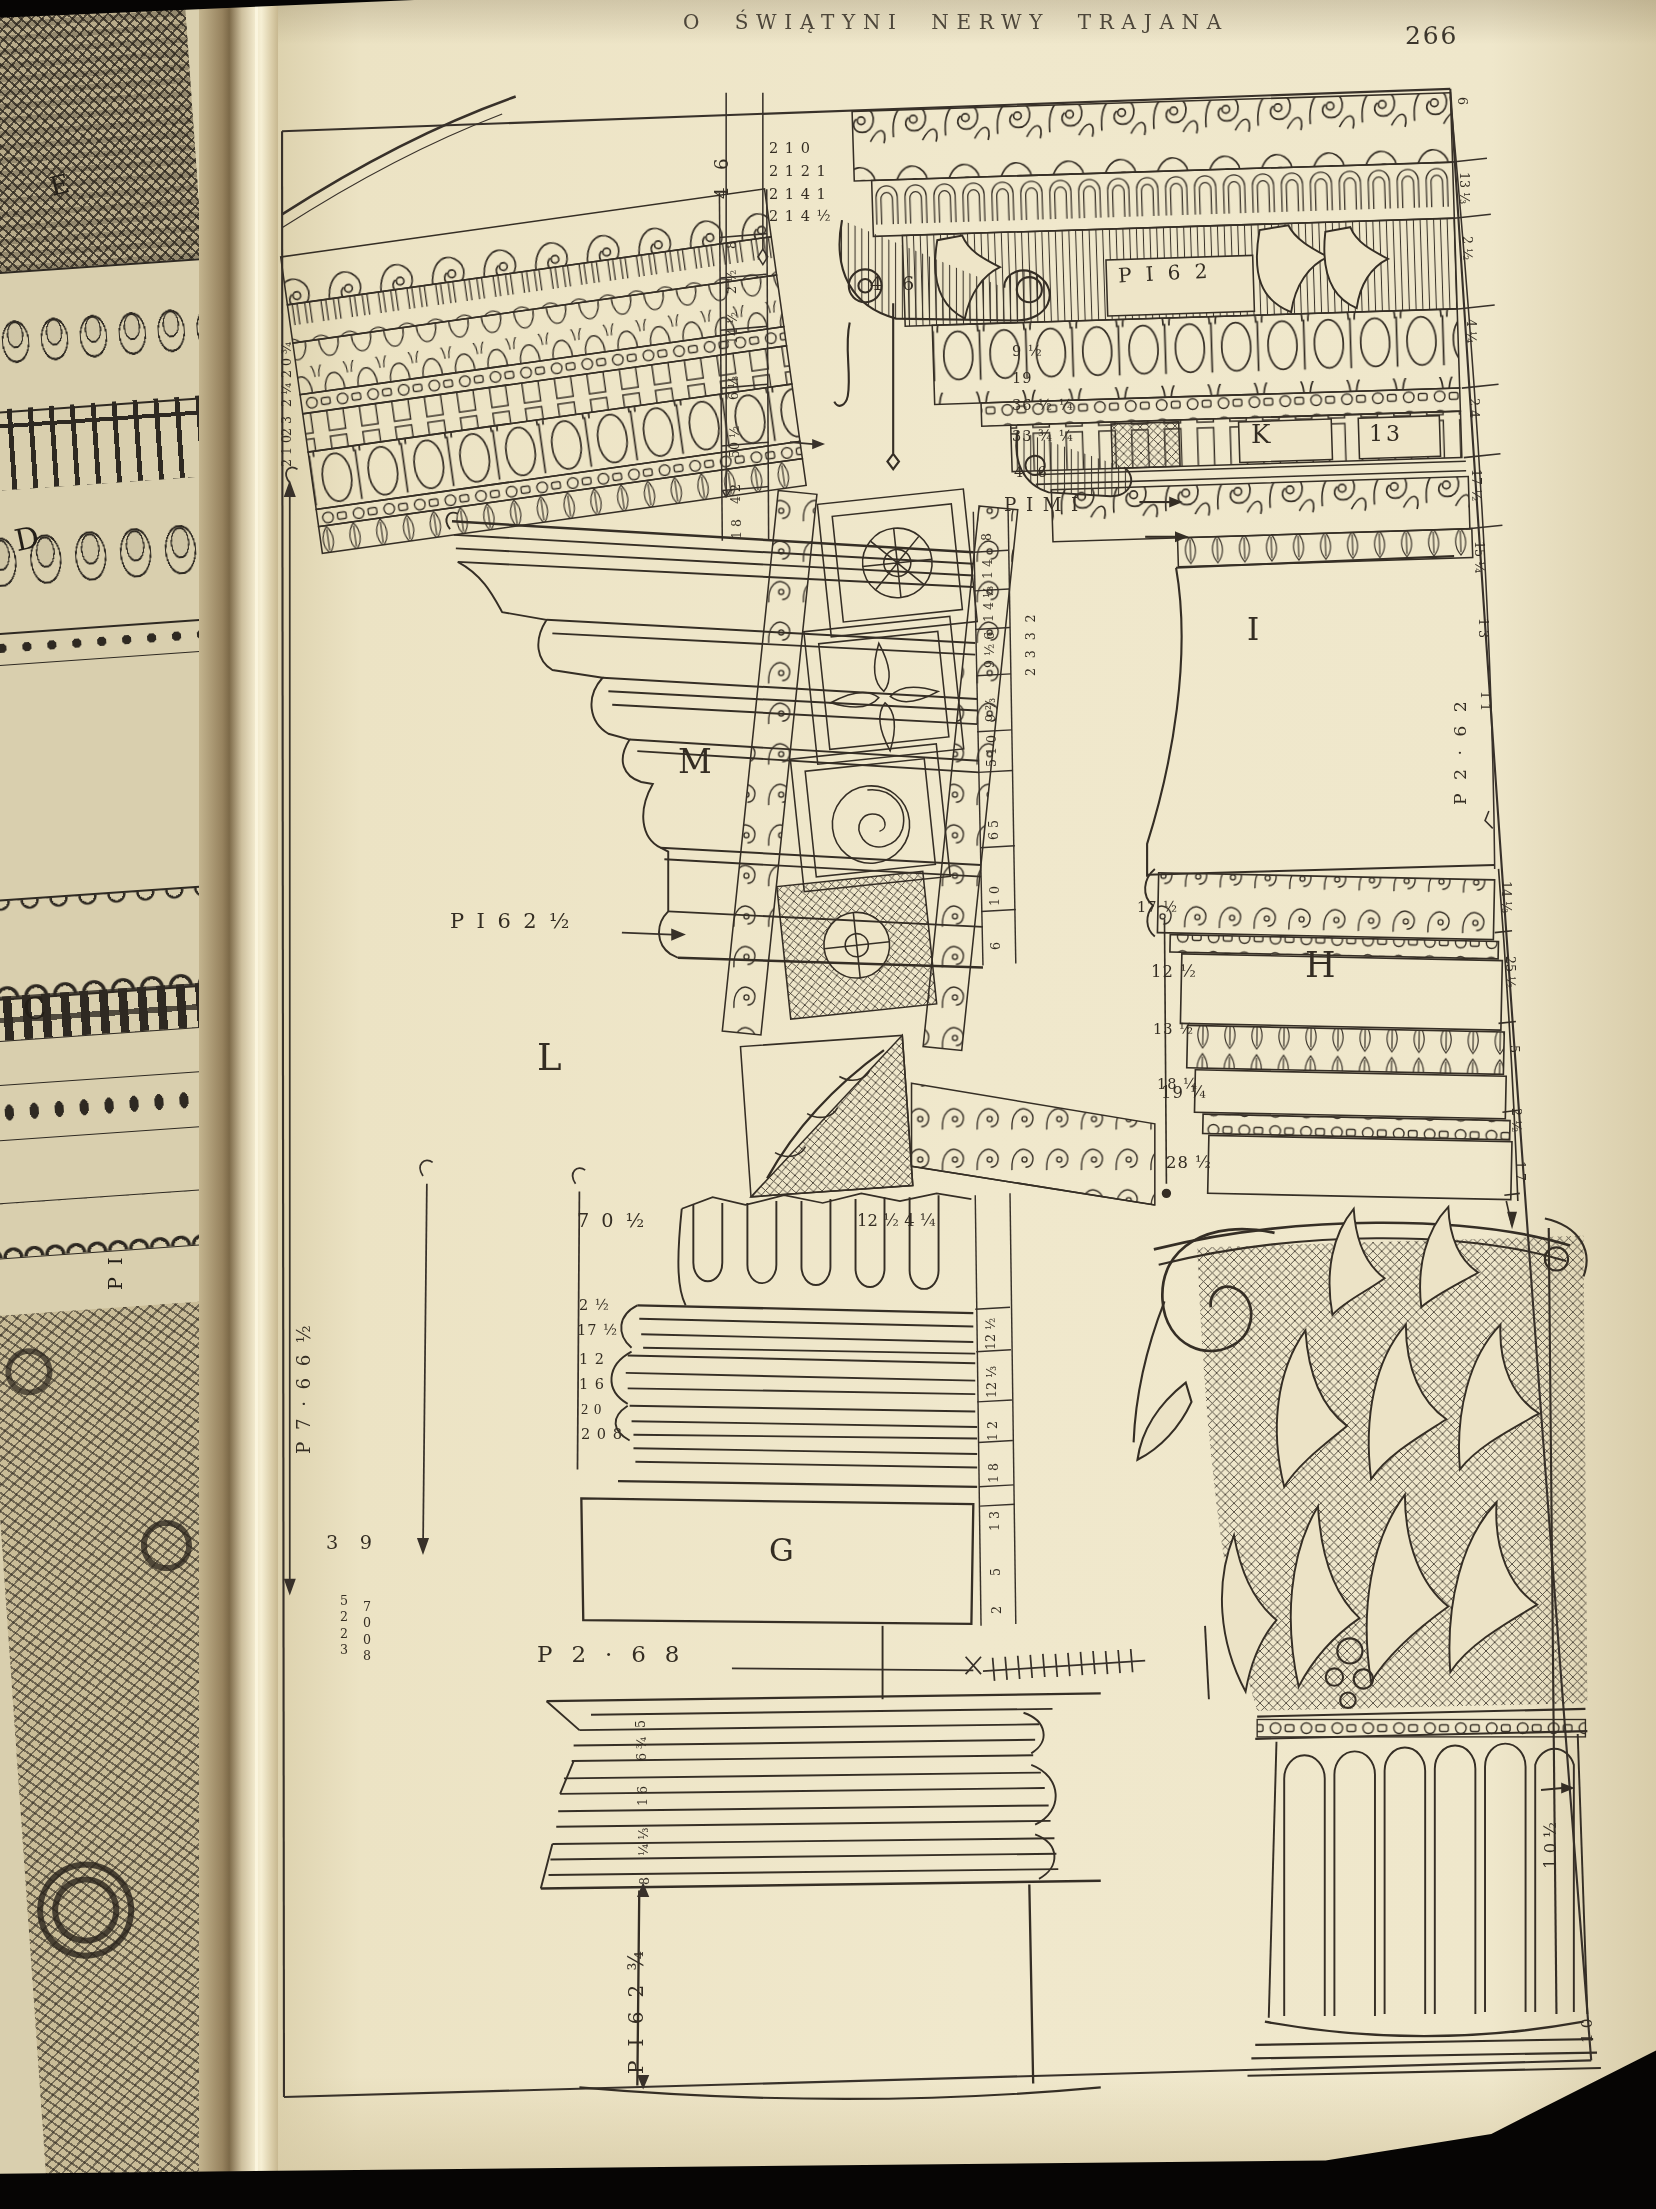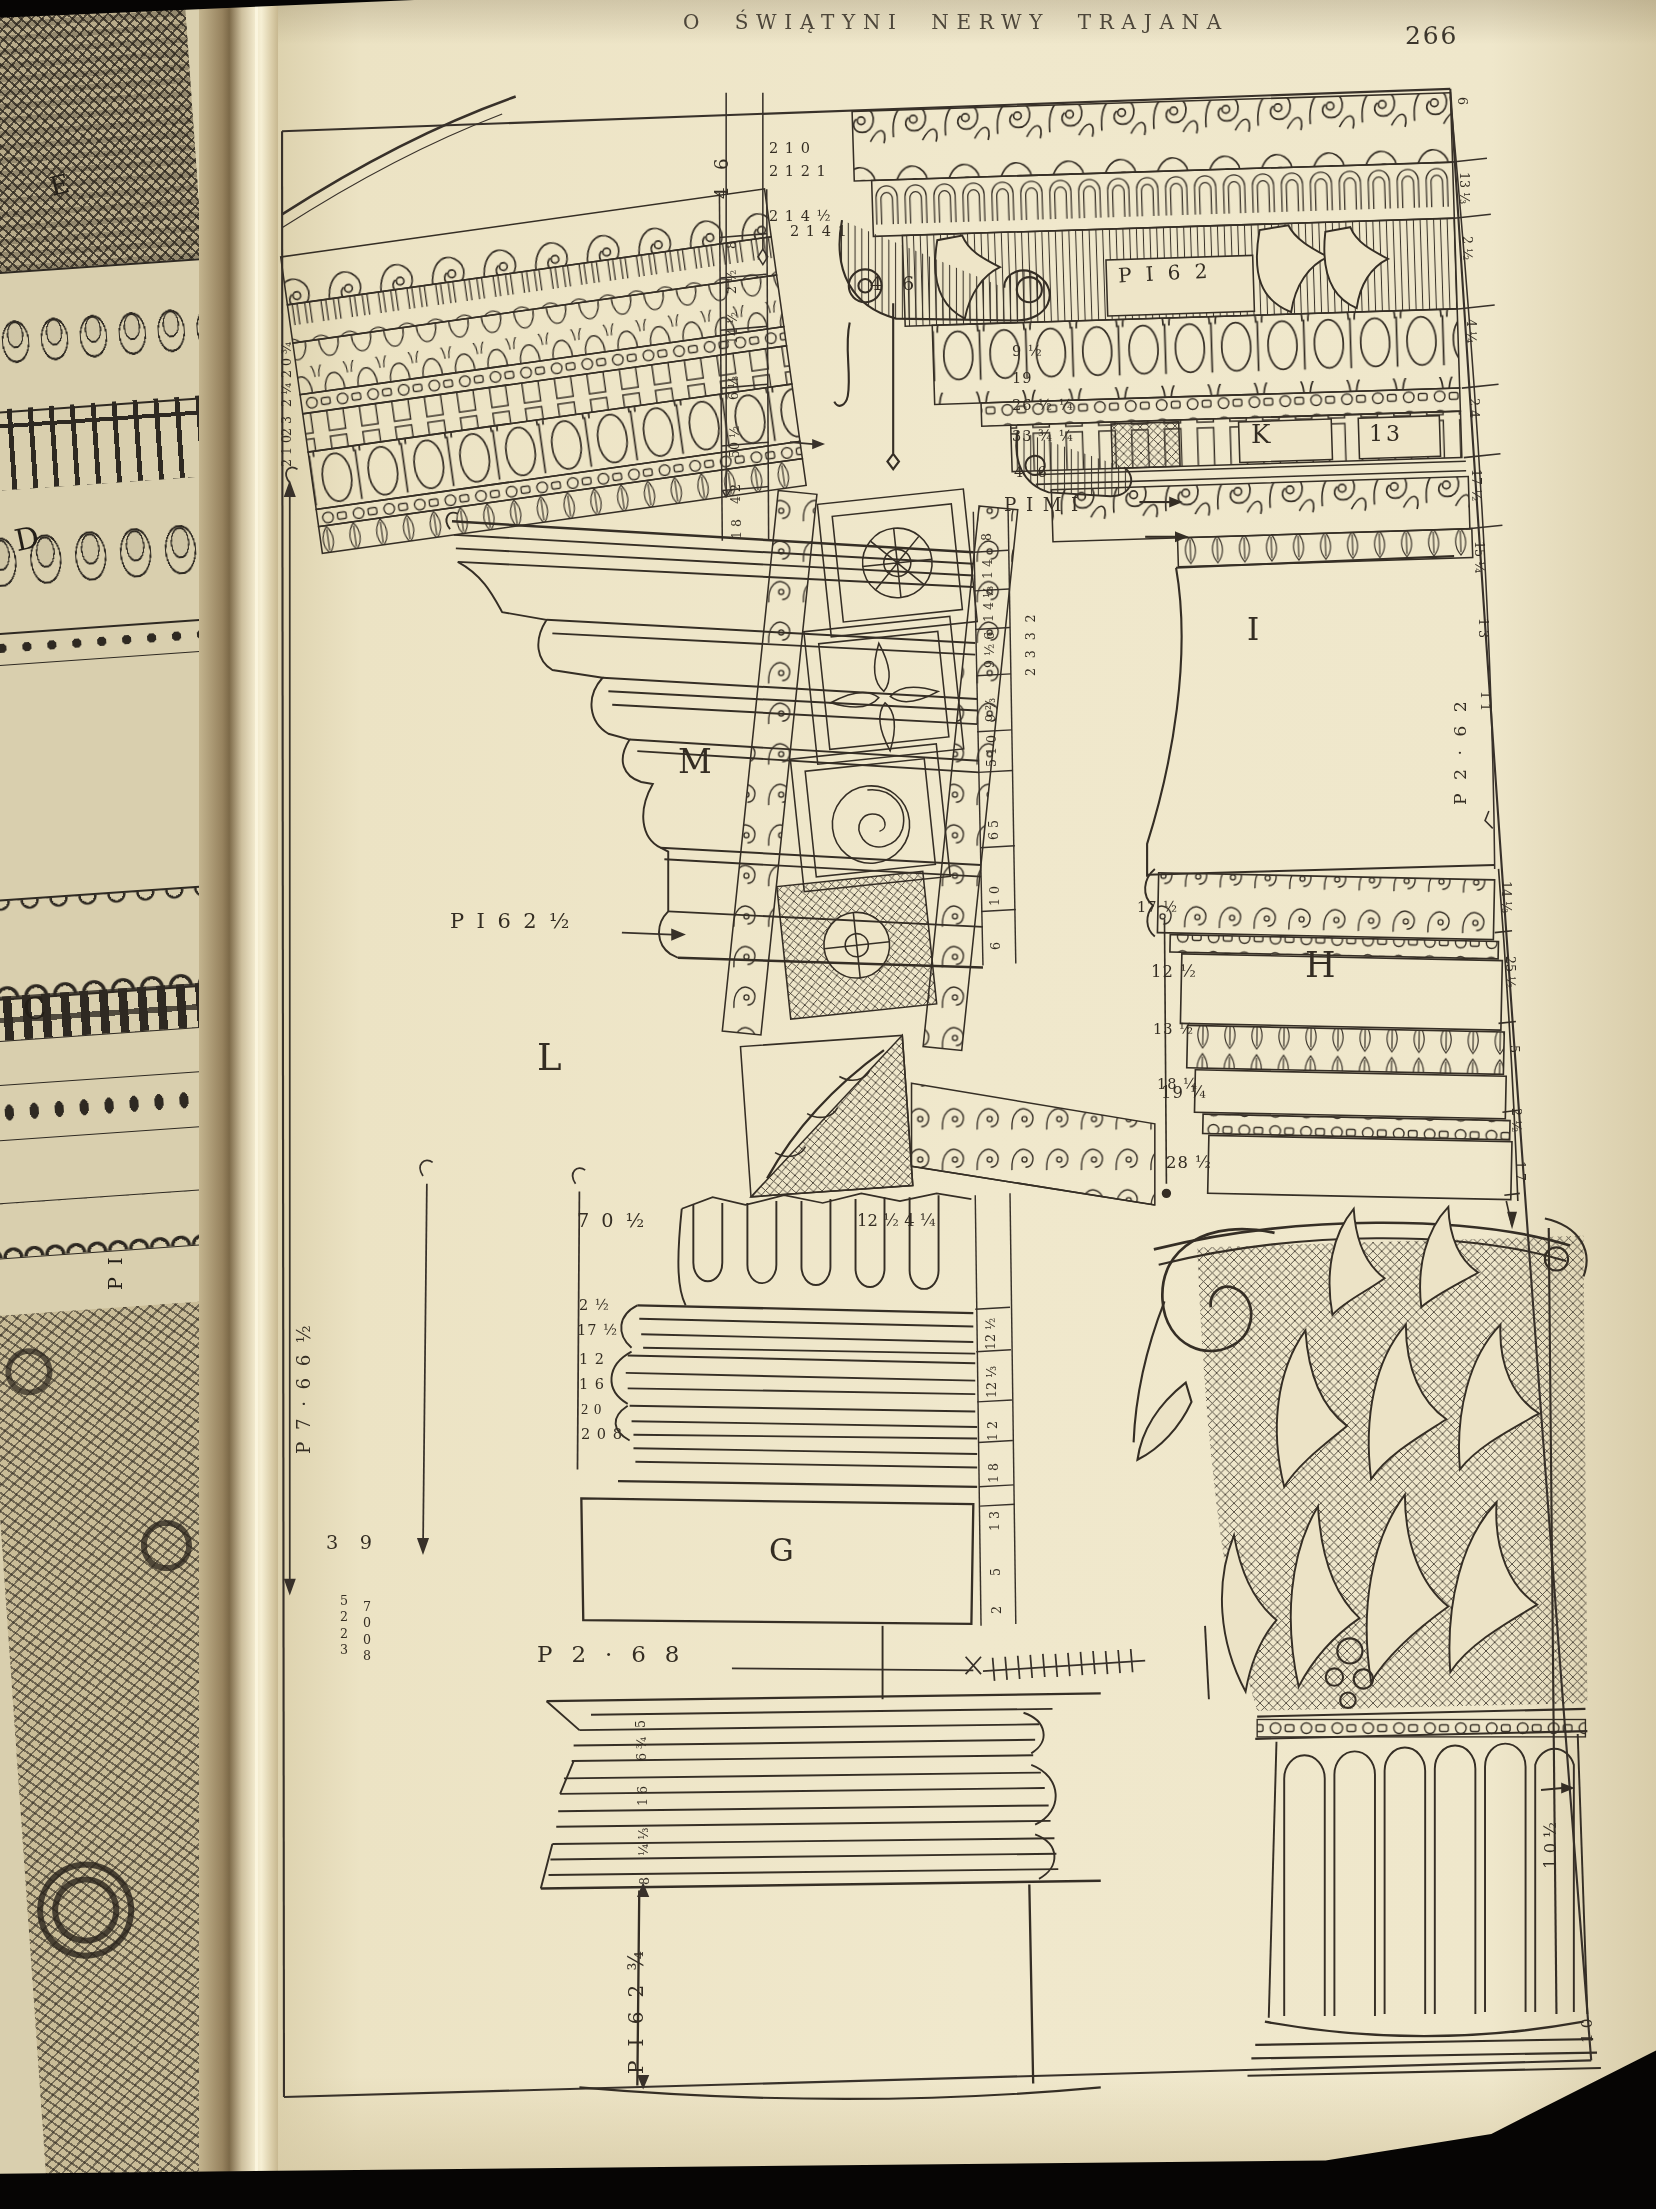--- a/index.html
+++ b/index.html
@@ -501,26 +501,26 @@
   <span class="a rL" style="left:626px;top:2074px;font-size:20px;letter-spacing:3.9px;">P I 6 2 ¾</span>
   <span class="a rL" style="left:1452px;top:805px;font-size:17.4px;letter-spacing:3.9px;">P 2 · 6 2</span>
   <span class="a" style="left:857px;top:1213px;font-size:16.4px;">12 ½ 4 ¼</span>
   <span class="a" style="left:577px;top:1211px;font-size:19.3px;letter-spacing:2.9px;">7 0 ½</span>
   <span class="a" style="left:326px;top:1533px;font-size:19.3px;letter-spacing:7.7px;">3 9</span>
   <span class="a rL" style="left:1543px;top:1869px;font-size:16.4px;">1 0 ½</span>
   <span class="a rL" style="left:1580px;top:2043px;font-size:15.4px;">1 0</span>
 
   <span class="a sm" style="left:769px;top:141px;">2 1 0</span>
   <span class="a sm" style="left:769px;top:164px;">2 1 2 1</span>
-  <span class="a sm" style="left:790px;top:187px;margin-top:37px;">2 1 4 1</span>
+  <span class="a sm" style="left:769px;top:187px;">2 1 4 1</span>
   <span class="a sm" style="left:769px;top:209px;">2 1 4 ½</span>
 
   <span class="a sm" style="left:1012px;top:344px;">9 ½</span>
   <span class="a sm" style="left:1012px;top:371px;">19</span>
-  <span class="a sm" style="left:1012px;top:398px;">26 ½ ¼</span>
+  <span class="a sm" style="left:1012px;top:398px;">36 ½ ¼</span>
   <span class="a sm" style="left:1012px;top:429px;">33 ¾ ¼</span>
   <span class="a sm" style="left:1014px;top:465px;letter-spacing:4.8px;">4 6</span>
 
   <span class="a xs rL" style="left:281px;top:378px;">2 0 ¾</span>
   <span class="a xs rL" style="left:281px;top:407px;">2 ¼</span>
   <span class="a xs rL" style="left:281px;top:436px;">2 3</span>
   <span class="a xs rL" style="left:281px;top:467px;">2 1 0</span>
 
   <span class="a xs rL" style="left:726px;top:249px;">8</span>
   <span class="a xs rL" style="left:726px;top:294px;">2 ½</span>

